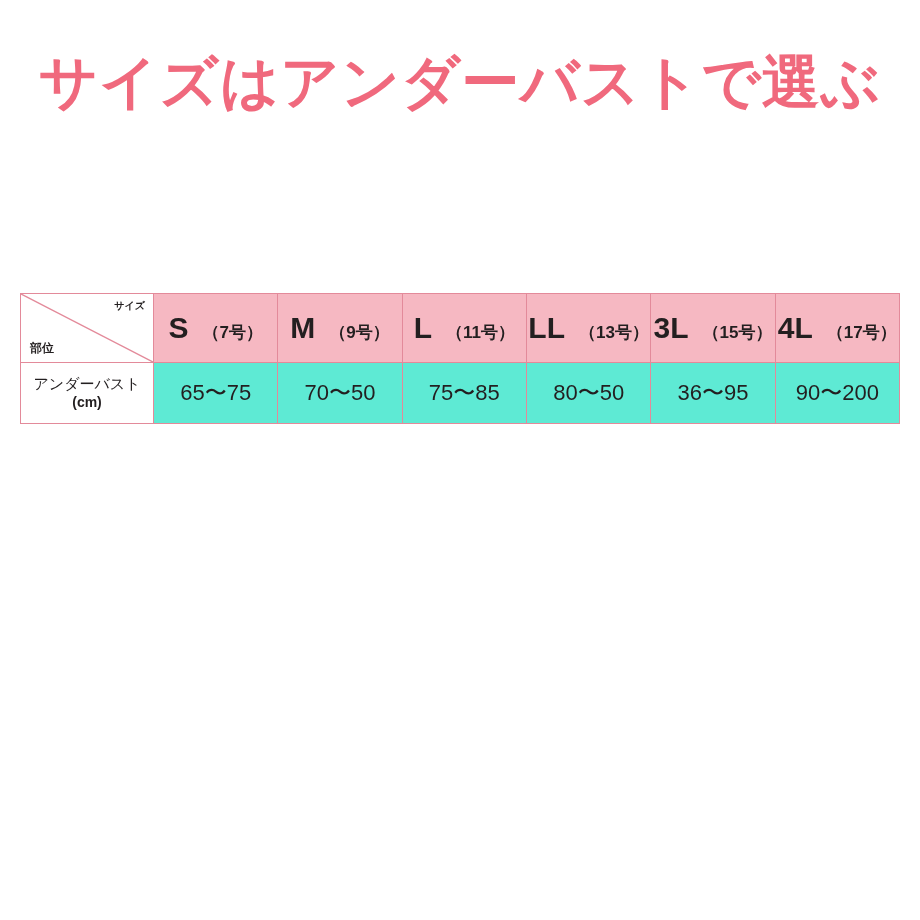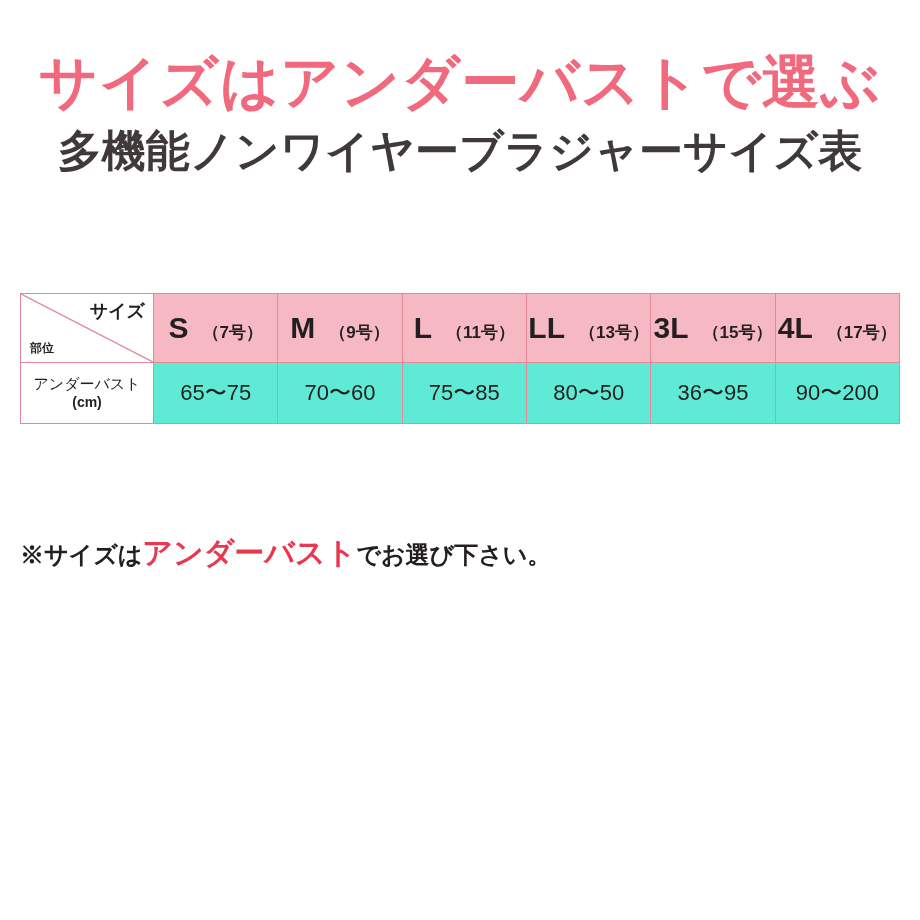--- a/index.html
+++ b/index.html
@@ -80,21 +80,21 @@
     position: absolute;
     left: 0;
     top: 0;
     width: 100%;
     height: 100%;
   }
   .corner .lbl-size {
     position: absolute;
     right: 8px;
     top: 5px;
-    font-size: 18px;
+    font-size: 10px;
     color: #231f20;
     font-weight: bold;
   }
   .corner .lbl-part {
     position: absolute;
     left: 9px;
     bottom: 5px;
     font-size: 12px;
     color: #231f20;
     font-weight: bold;
@@ -166,21 +166,20 @@
     font-weight: bold;
   }
 </style>
 </head>
 <body>
 
 <div class="page">
 
   <div class="heading-block">
     <div class="title-main">サイズはアンダーバストで選ぶ</div>
-    <div class="title-sub">多機能ノンワイヤーブラジャーサイズ表</div>
   </div>
 
   <div class="table-wrap">
     <table class="size-table">
       <tbody>
           <tr>
         <th class="corner">
           <svg class="diag" viewBox="0 0 132 68" preserveAspectRatio="none">
             <line x1="0" y1="0" x2="132" y2="68" stroke="#e38a9a" stroke-width="1.4"></line>
           </svg>
@@ -207,27 +206,24 @@
         </th>
       </tr>
 
 
       <tr class="row-under">
         <th class="rowlabel small">
           <span>アンダーバスト</span>
           <span class="unit">(cm)</span>
         </th>
         <td class="cell">65〜75</td>
-        <td class="cell">70〜60</td>
+        <td class="cell">70〜50</td>
         <td class="cell">75〜85</td>
         <td class="cell">80〜50</td>
         <td class="cell">36〜95</td>
         <td class="cell">90〜200</td>
       </tr>
     </tbody>
       </table>
   </div>
 
-  <div class="note">
-    <span class="pre">※サイズは</span><span class="accent">アンダーバスト</span><span class="post">でお選び下さい。</span>
-  </div>
 
 </div>
 
 </body></html>

